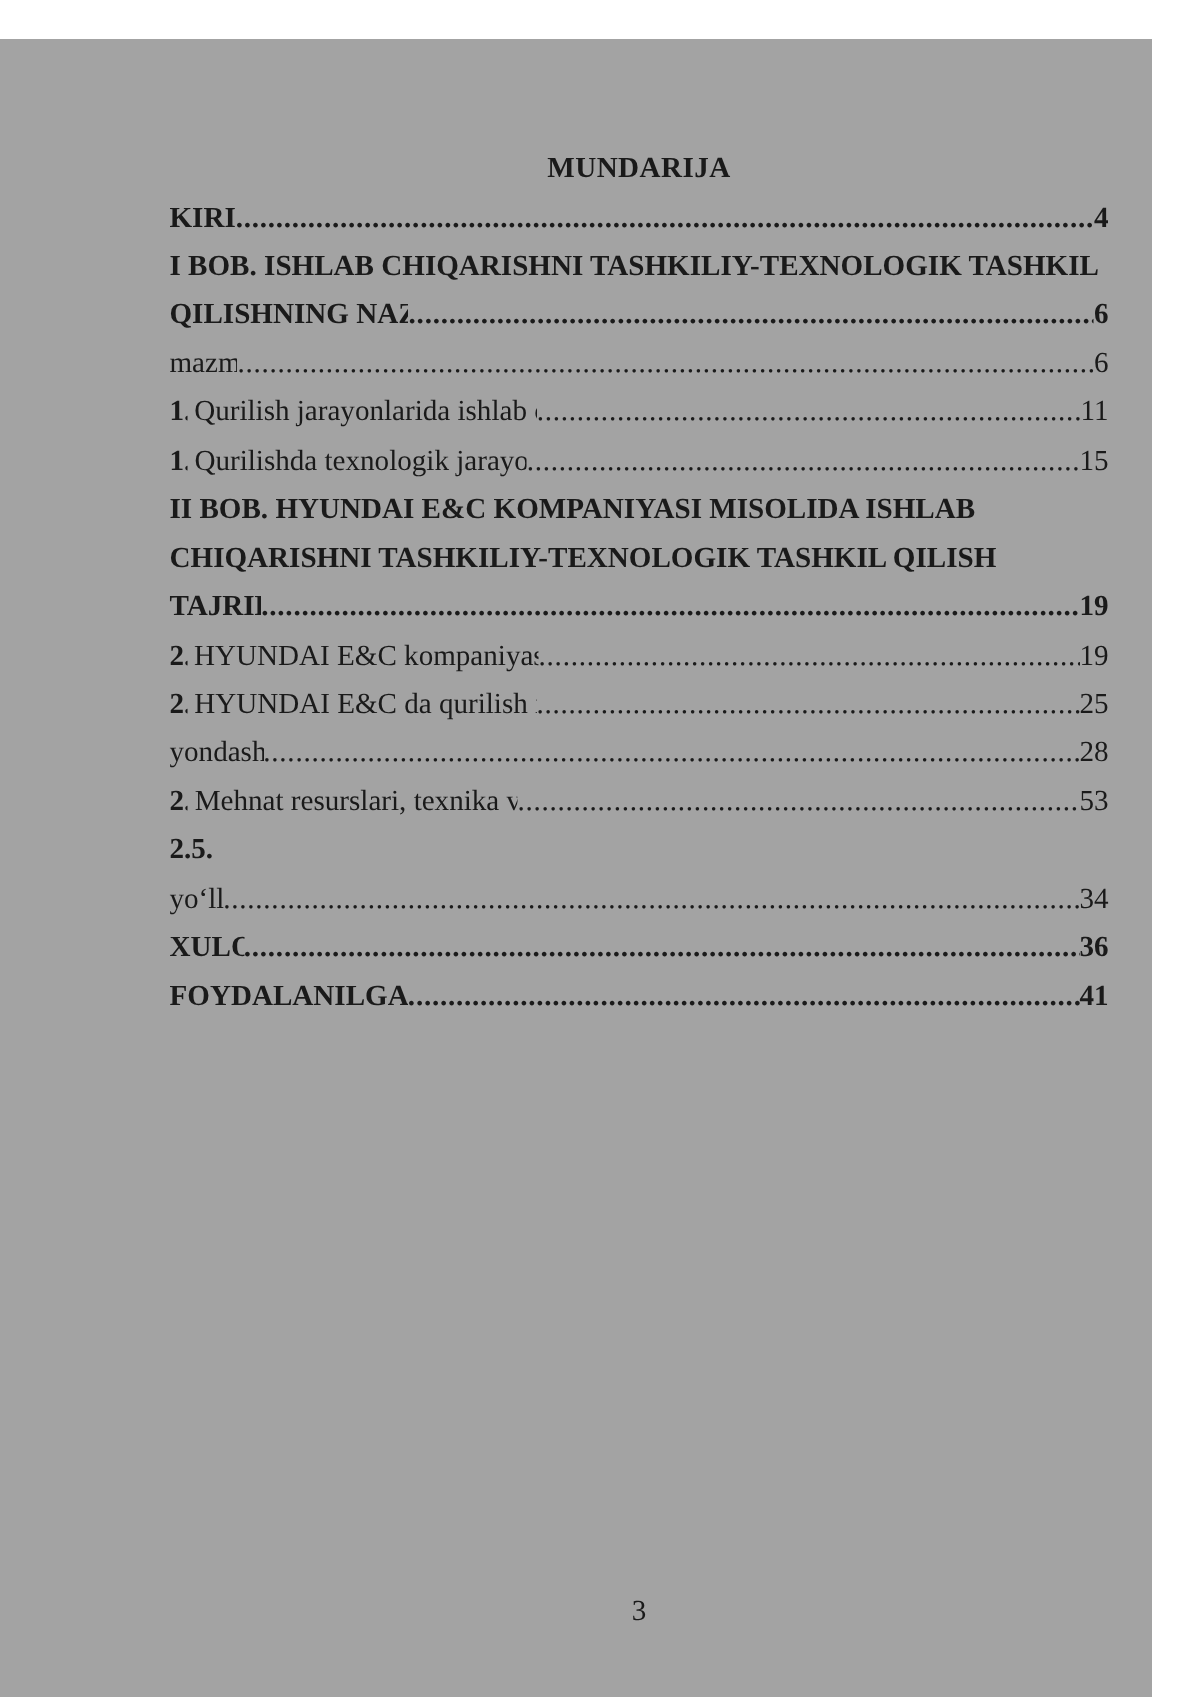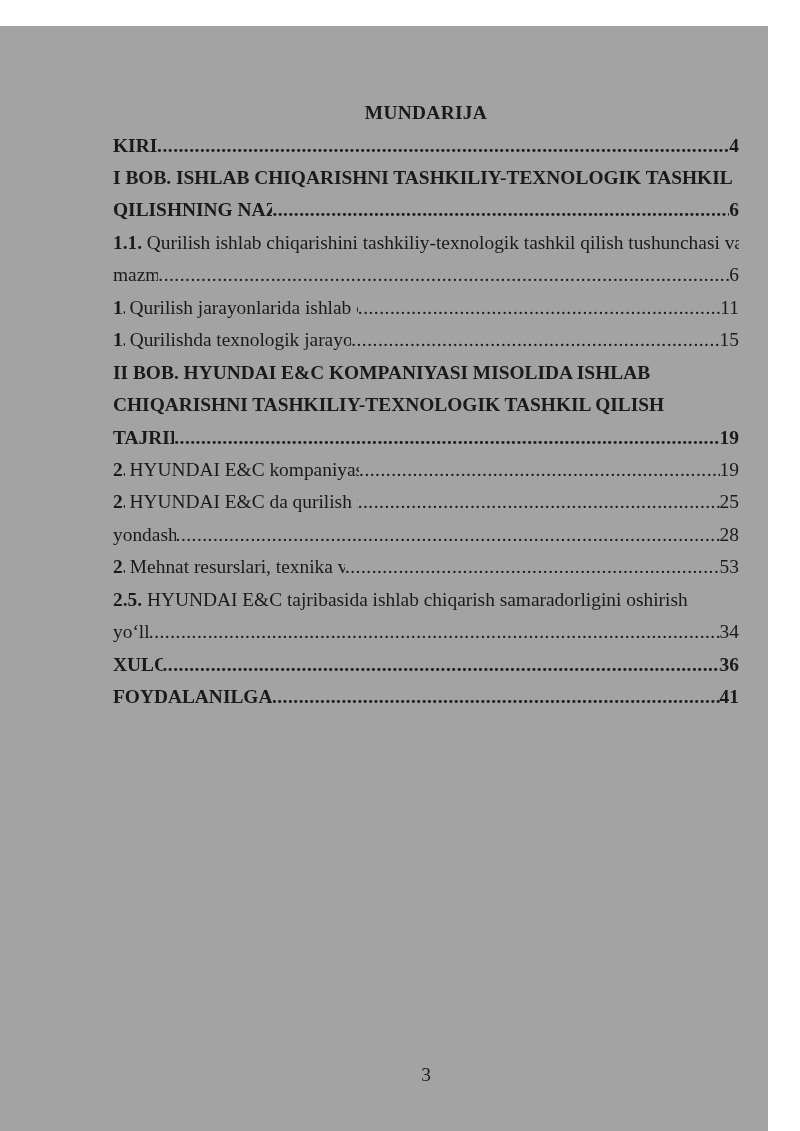--- a/index.html
+++ b/index.html
@@ -78,24 +78,20 @@
         </div>
         <div class="toc-line">
           <span class="seg b">I BOB. ISHLAB CHIQARISHNI TASHKILIY-TEXNOLOGIK TASHKIL</span>
         </div>
         <div class="toc-line">
           <span class="seg b">QILISHNING NAZARIY ASOSLARI</span>
           <span class="leader b">..........................................................................................................................................................................</span>
           <span class="pageno b">6</span>
         </div>
         <div class="toc-line">
-          <span class="seg b">1.1.</span>
-          <span class="seg"> Qurilish ishlab chiqarishini tashkiliy-texnologik tashkil qilish tushunchasi va</span>
-        </div>
-        <div class="toc-line">
           <span class="seg">mazmuni</span>
           <span class="leader">..........................................................................................................................................................................</span>
           <span class="pageno">6</span>
         </div>
         <div class="toc-line">
           <span class="seg b">1.2.</span>
           <span class="seg"> Qurilish jarayonlarida ishlab chiqarishni rejalashtirish va boshqarish tizimi</span>
           <span class="leader">..........................................................................................................................................................................</span>
           <span class="pageno">11</span>
         </div>
@@ -134,21 +130,20 @@
           <span class="pageno">28</span>
         </div>
         <div class="toc-line">
           <span class="seg b">2.4.</span>
           <span class="seg"> Mehnat resurslari, texnika va moddiy-texnik ta’minotni tashkil etish</span>
           <span class="leader">..........................................................................................................................................................................</span>
           <span class="pageno">53</span>
         </div>
         <div class="toc-line">
           <span class="seg b">2.5.</span>
-          <span class="seg"> HYUNDAI E&amp;C tajribasida ishlab chiqarish samaradorligini oshirish</span>
         </div>
         <div class="toc-line">
           <span class="seg">yo‘llari</span>
           <span class="leader">..........................................................................................................................................................................</span>
           <span class="pageno">34</span>
         </div>
         <div class="toc-line">
           <span class="seg b">XULOSA</span>
           <span class="leader b">..........................................................................................................................................................................</span>
           <span class="pageno b">36</span>

